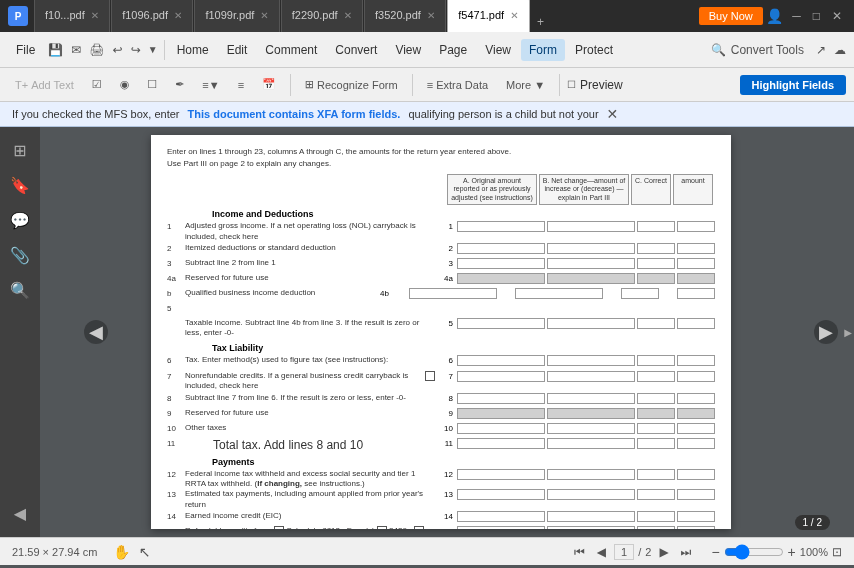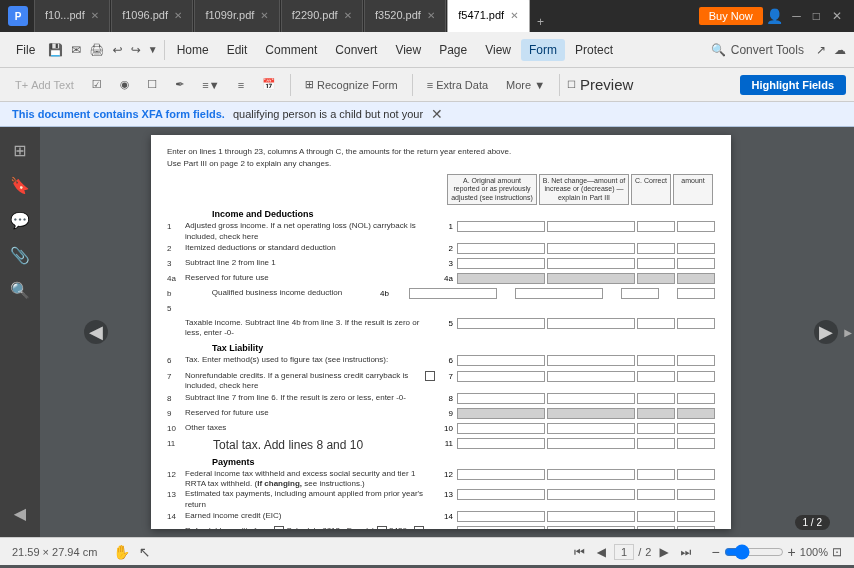--- a/index.html
+++ b/index.html
@@ -228,28 +228,29 @@
     <span>≡</span>
     <span>Extra Data</span>
   </div>
   <div class="toolbar-btn">
     <span>More</span>
     <span>▼</span>
   </div>
   <div class="toolbar-separator"></div>
   <div style="display:flex;align-items:center;gap:4px;">
     <span style="font-size:10px;color:#555;">☐</span>
-    <span style="font-size:15px;color:#333;">Preview</span>
+    <span style="font-size:12px;color:#333;">Preview</span>
   </div>
   <div style="margin-left:auto;">
     <button class="highlight-fields-btn">Highlight Fields</button>
   </div>
 </div>
 
 <div class="notification-bar">
+  <span>If you checked the MFS box, enter</span>
   <span class="notif-highlight">This document contains XFA form fields.</span>
   <span>qualifying person is a child but not your</span>
   <span class="notif-close">✕</span>
 </div>
 
 <div class="main-area">
 
   <div class="left-sidebar">
     <div class="sidebar-icon">⊞</div>
     <div class="sidebar-icon">🔖</div>
@@ -319,21 +320,21 @@
           <div style="width:18px;font-size:8px;text-align:right;padding-right:2px;">4a</div>
           <div style="width:88px;height:11px;border:1px solid #999;background:#d0d0d0;"></div>
           <div style="width:88px;height:11px;border:1px solid #999;background:#d0d0d0;"></div>
           <div style="width:38px;height:11px;border:1px solid #999;background:#d0d0d0;"></div>
           <div style="width:38px;height:11px;border:1px solid #999;background:#d0d0d0;"></div>
         </div>
       </div>
 
       <div class="form-row">
         <div class="row-num">b</div>
-        <div class="row-label" style="width:262px;font-size:8px;color:#333;text-align:center;">Qualified business income deduction</div>
+        <div class="row-label" style="width:262px;font-size:8px;color:#333;">Qualified business income deduction</div>
         <div style="display:flex;align-items:center;gap:18px;">
           <div style="width:18px;font-size:8px;text-align:right;padding-right:2px;">4b</div>
           <div style="width:88px;height:11px;border:1px solid #999;background:#fff;"></div>
           <div style="width:88px;height:11px;border:1px solid #999;background:#fff;"></div>
           <div style="width:38px;height:11px;border:1px solid #999;background:#fff;"></div>
           <div style="width:38px;height:11px;border:1px solid #999;background:#fff;"></div>
         </div>
       </div>
 
       <div class="form-row">

